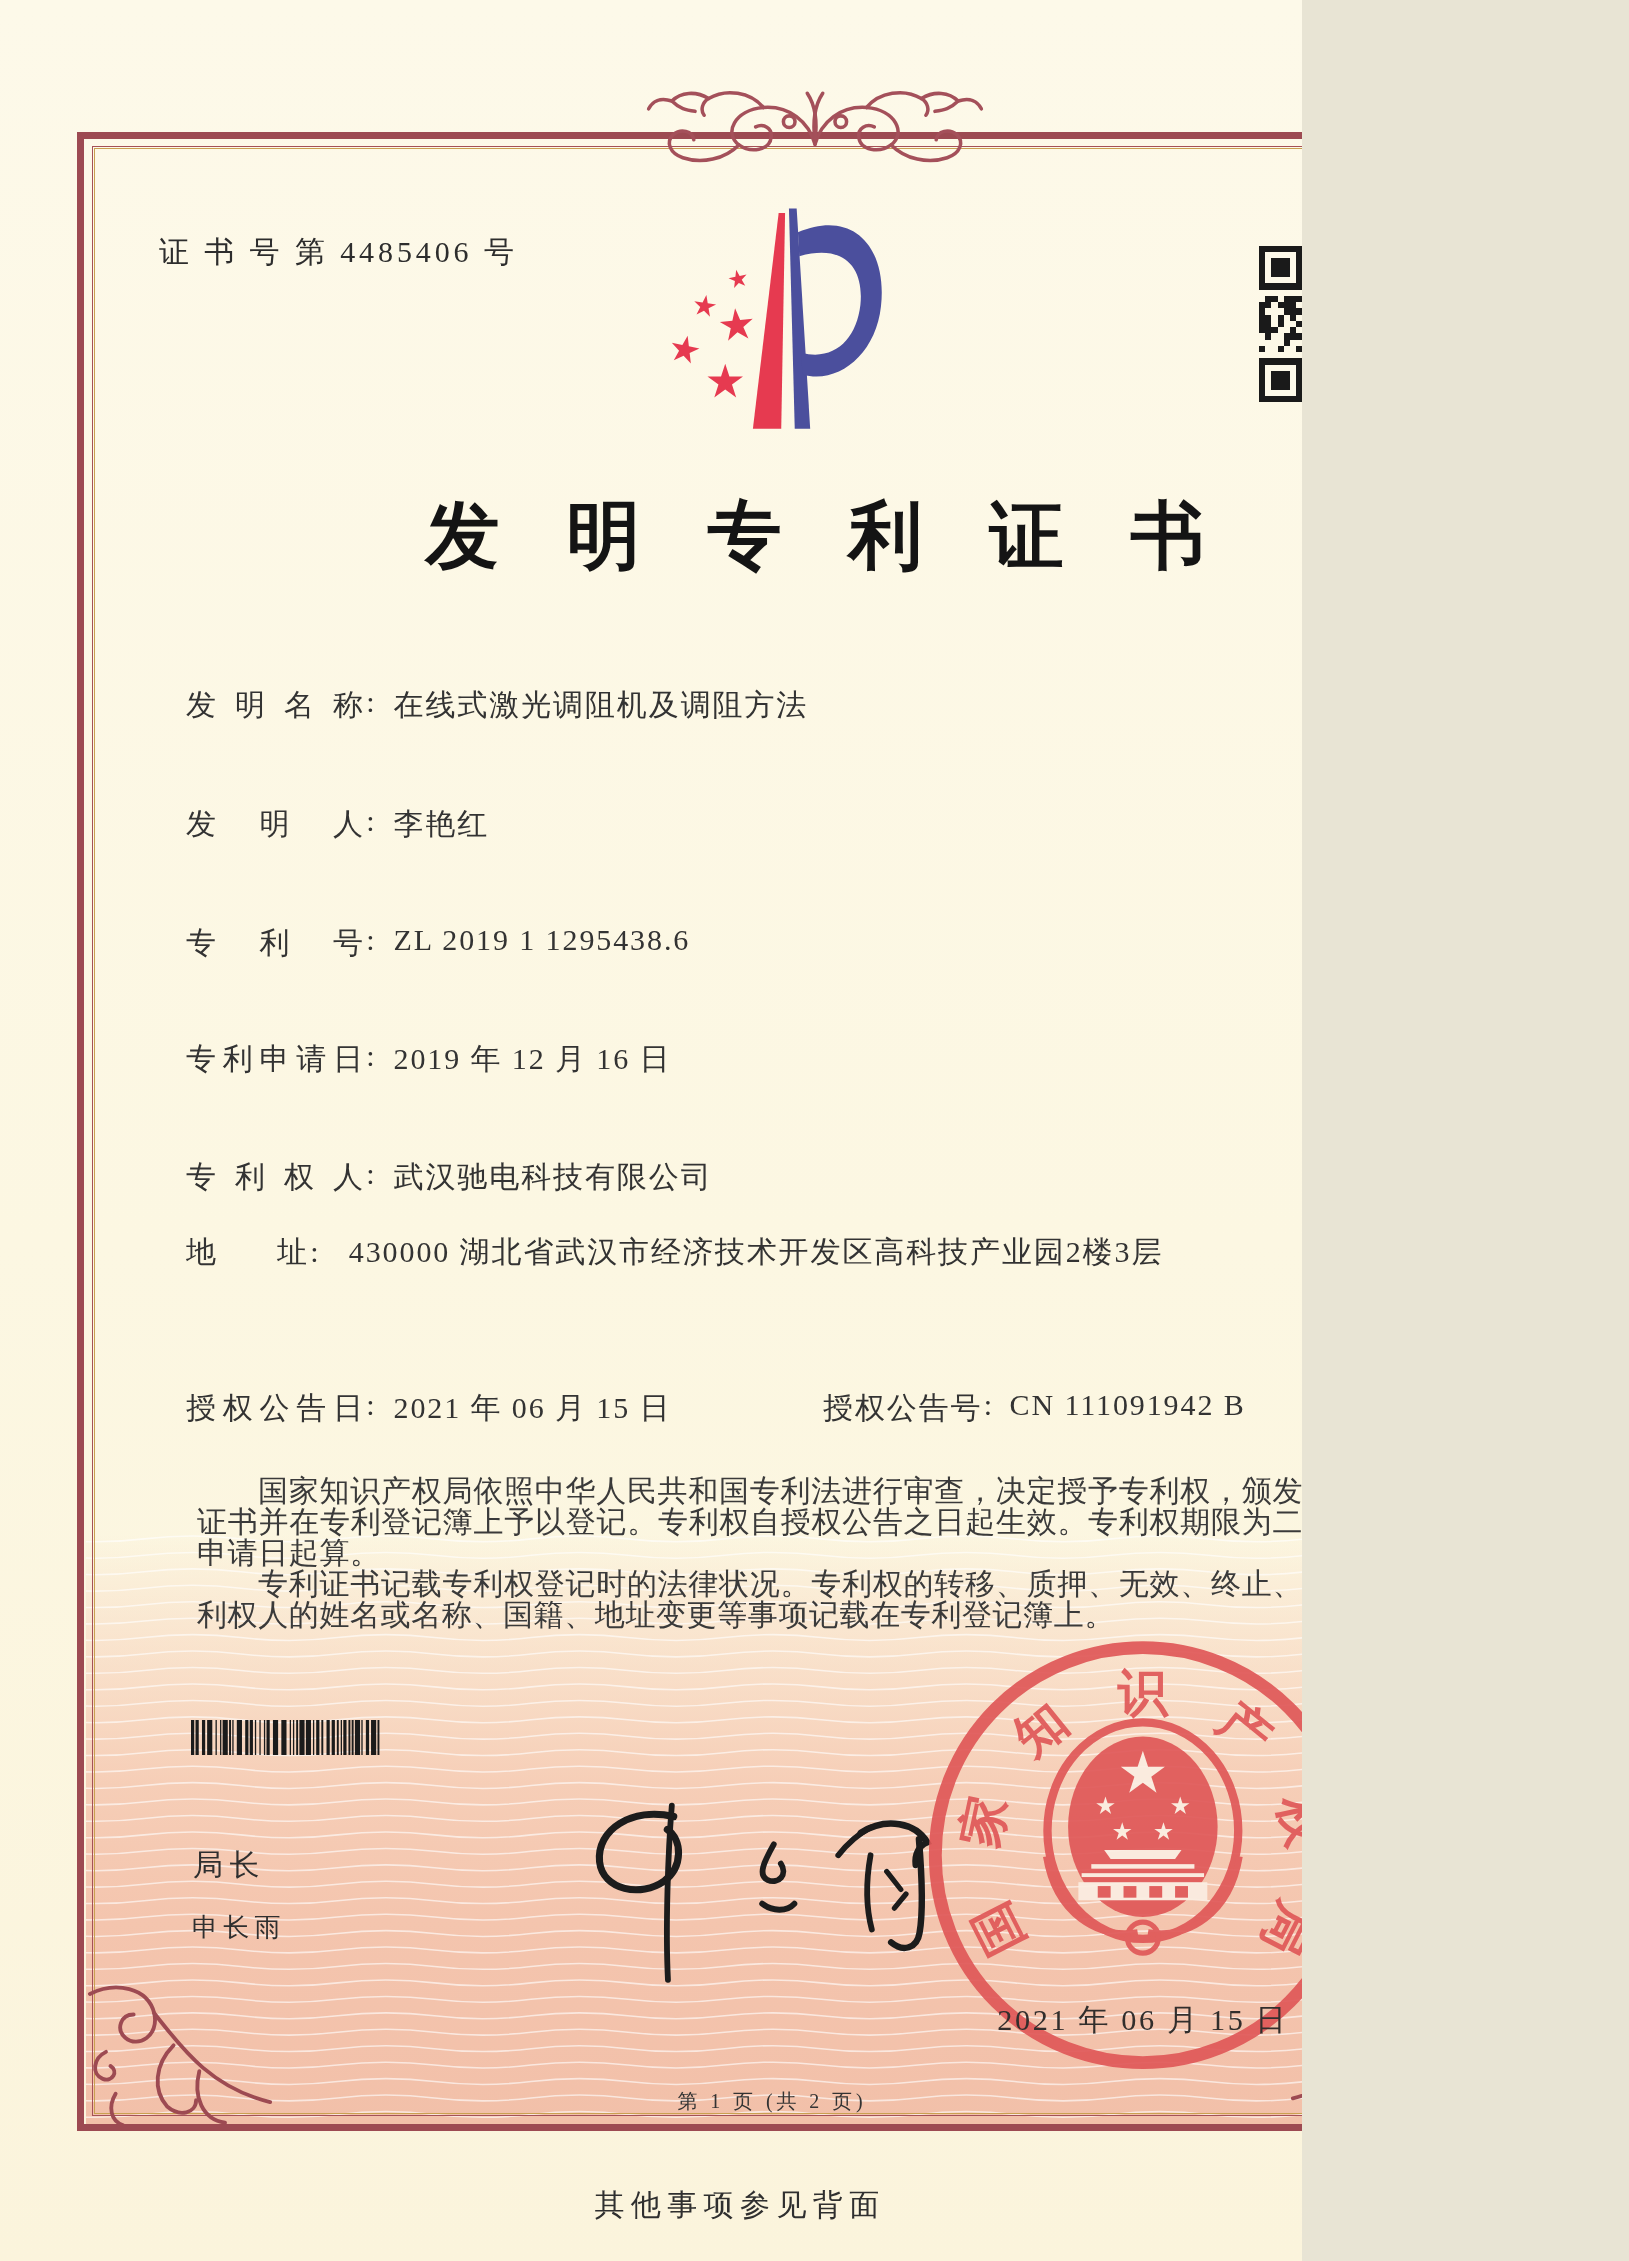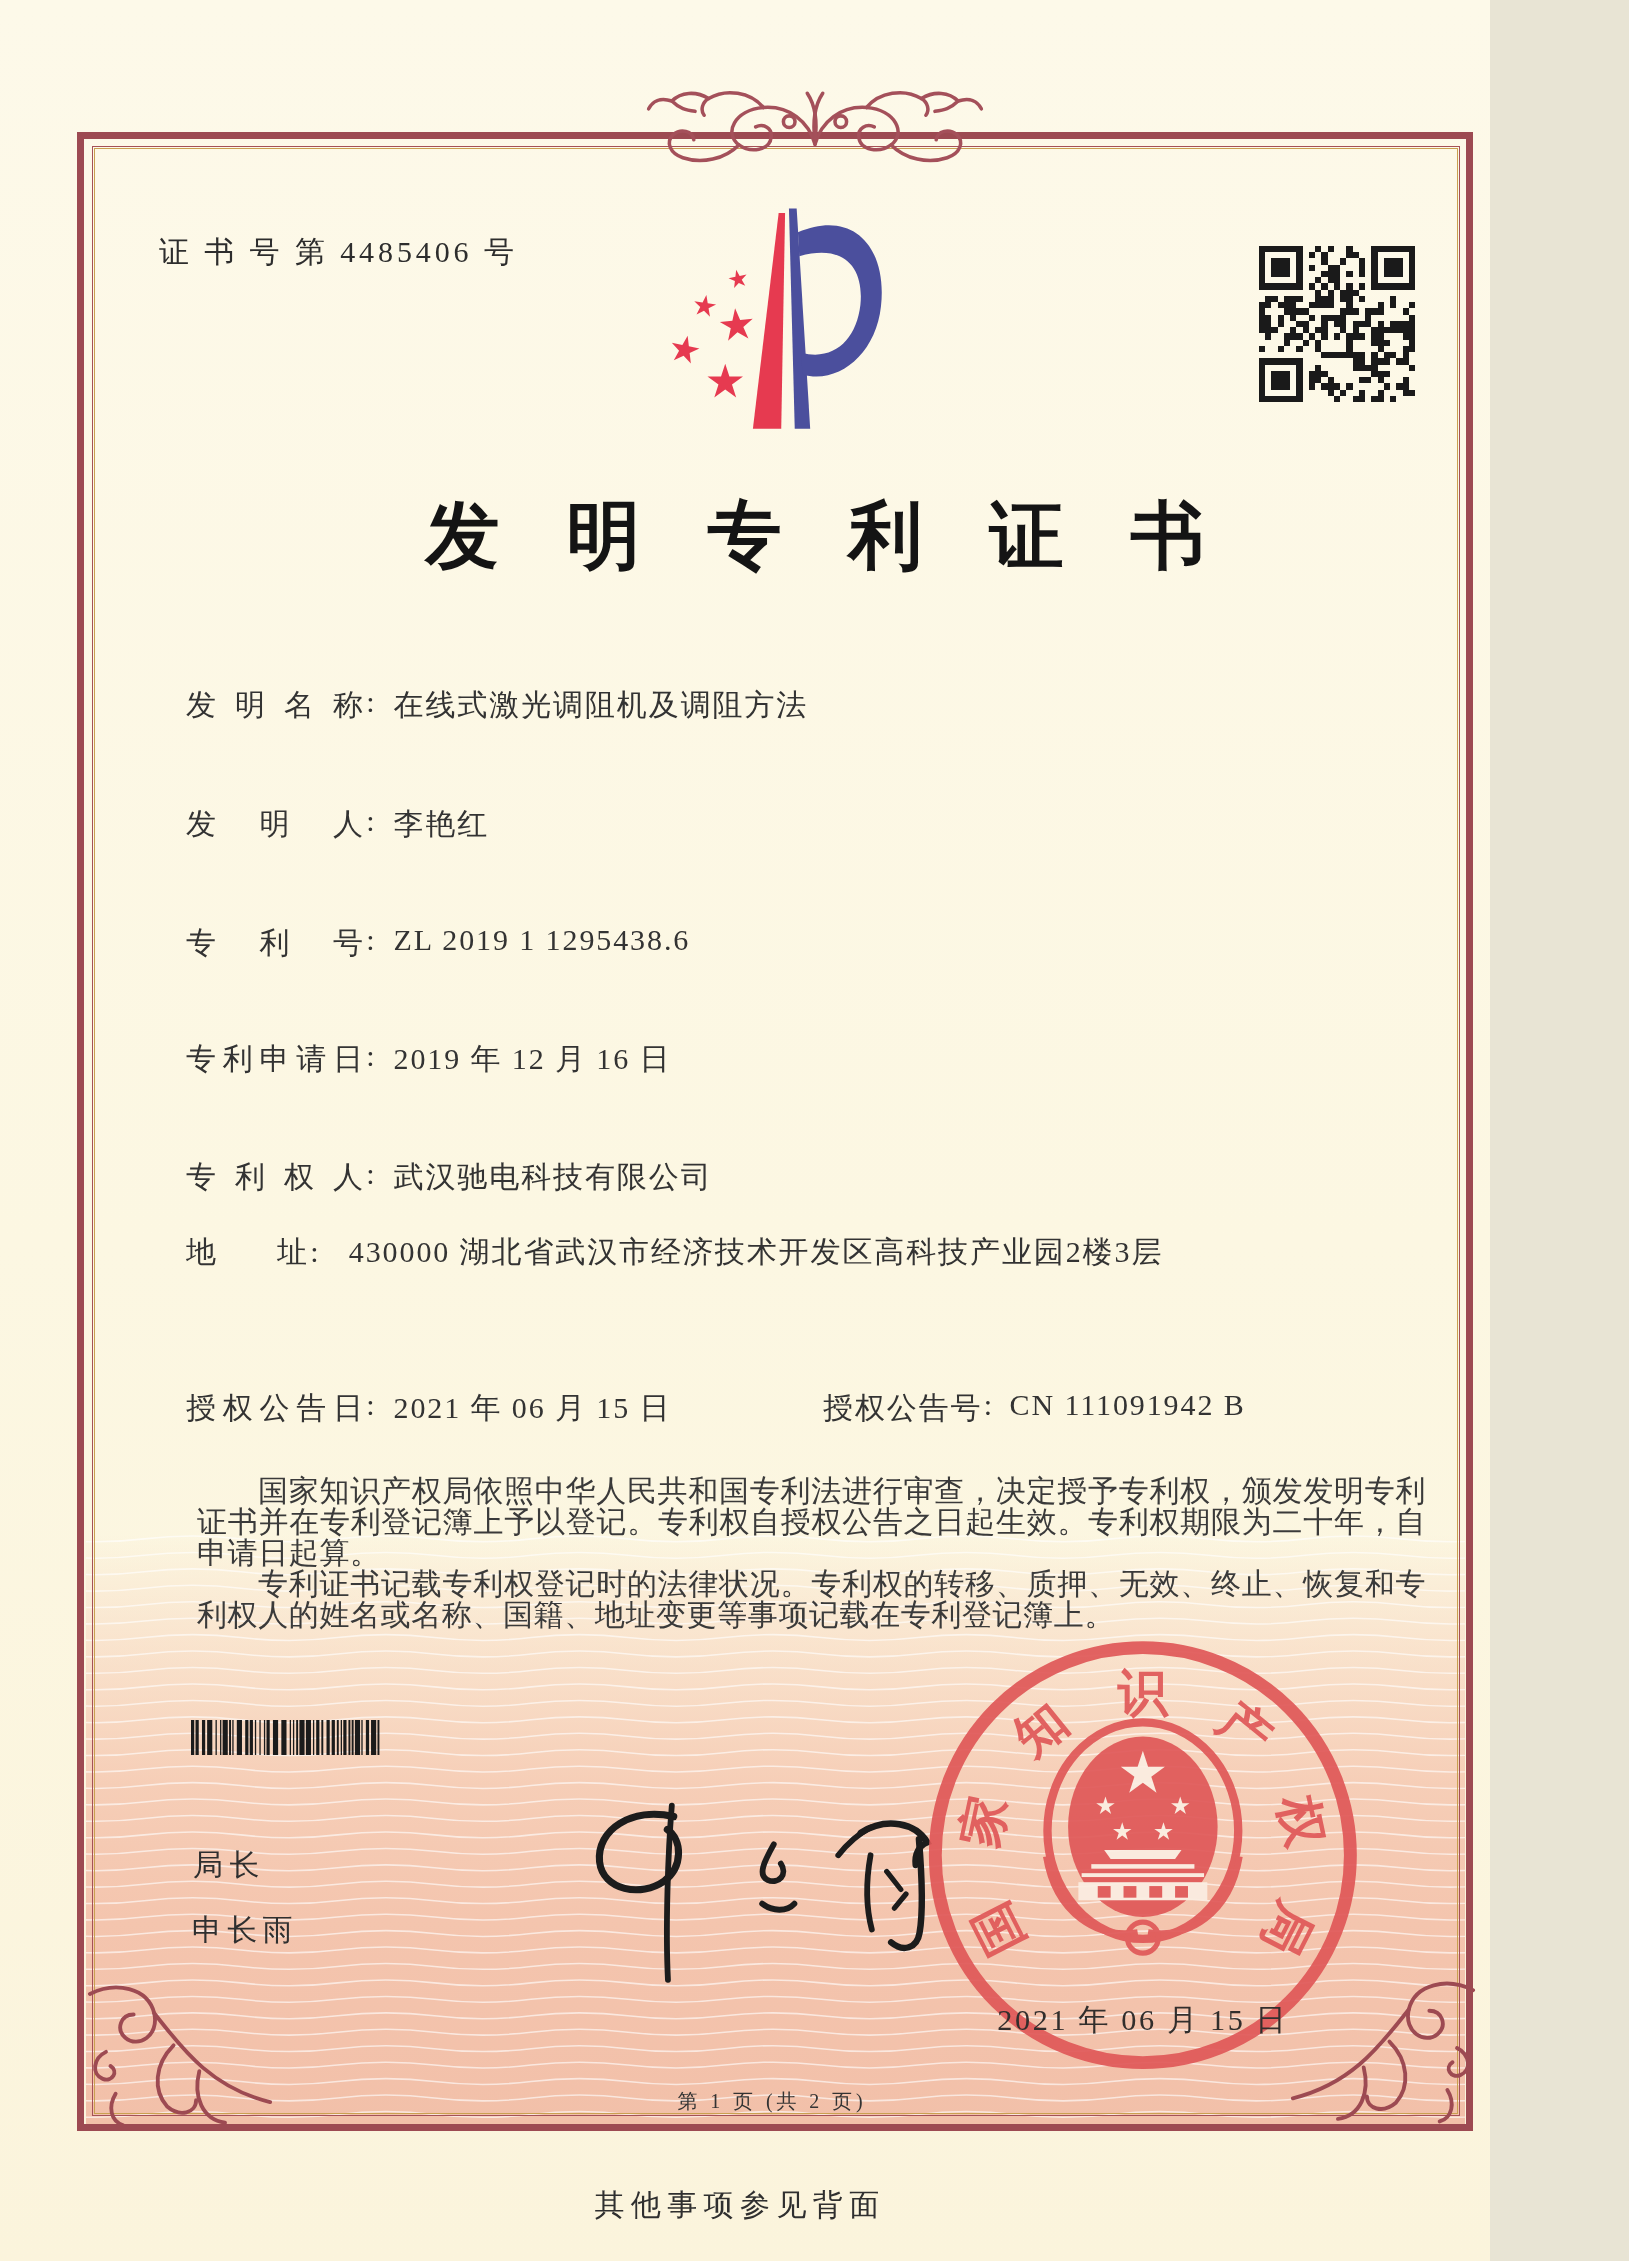--- a/index.html
+++ b/index.html
@@ -1,16 +1,16 @@
 <!DOCTYPE html>
 <html style="font-size:10.3px"><head>
 <meta charset="utf-8">
 <style>
   html,body{margin:0;padding:0;background:#e8e4d4;}
-  .page{position:relative;width:1490px;height:2261px;overflow:hidden;
+  .page{position:relative;width:1302px;height:2261px;overflow:hidden;
         background:linear-gradient(180deg,#fdf9e9 0%,#fcf7e2 55%,#fbf4dc 100%);
         font-family:"Liberation Serif","DejaVu Serif",serif;color:#2d2d2d;}
   .abs{position:absolute;}
   
   .pink-zone{position:absolute;left:86px;top:1535px;width:1379px;height:592px;overflow:hidden;
         background:linear-gradient(180deg,rgba(246,202,180,0) 0%,rgba(246,202,180,.45) 20%,
         rgba(245,199,176,.85) 42%,#f4c5ae 65%,#f2c0a9 100%);}
   .pink-zone svg{position:absolute;left:0;top:0;}
   
   .frame-outer{position:absolute;left:77px;top:132px;width:1396px;height:1999px;
@@ -32,21 +32,21 @@
   .r-addr .lab{width:123px;line-height:90px;}
   .r-addr .col{line-height:90px;}
   .r-addr .val{margin-left:26px;width:819px;white-space:normal;line-height:90px;text-align:center;}
   .r-grant{top:1388px}
   .r-grant2{position:absolute;left:823px;top:1388px;display:flex;font-size:30px;color:#333;letter-spacing:1.9px;white-space:nowrap;}
   .r-grant2 .col{margin-left:1.3px}.r-grant2 .val{margin-left:15.5px}
   .paras{position:absolute;left:197px;top:1475px;width:1229px;font-size:30px;line-height:31px;
         color:#3a3a3a;text-align:justify;letter-spacing:0.6px;}
   .paras p{margin:0;text-indent:61px;}
   .director-title{position:absolute;left:193px;top:1845px;font-size:30px;letter-spacing:6.4px;color:#2f2f2f;}
-  .director-name{position:absolute;left:192px;top:1910px;font-size:30px;letter-spacing:5.2px;color:#2f2f2f;}
+  .director-name{position:absolute;left:192px;top:1910px;font-size:26px;letter-spacing:5.2px;color:#2f2f2f;}
   .footer-page{position:absolute;left:772px;top:2088px;transform:translateX(-50%);
         font-size:20px;letter-spacing:3.9px;color:#333;white-space:nowrap;}
   .back-note{position:absolute;left:740px;top:2185px;transform:translateX(-50%);
         font-size:30px;letter-spacing:6.4px;color:#2f2f2f;white-space:nowrap;}
   svg{display:block}
 </style>
 </head>
 <body>
 
 <div class="page">

